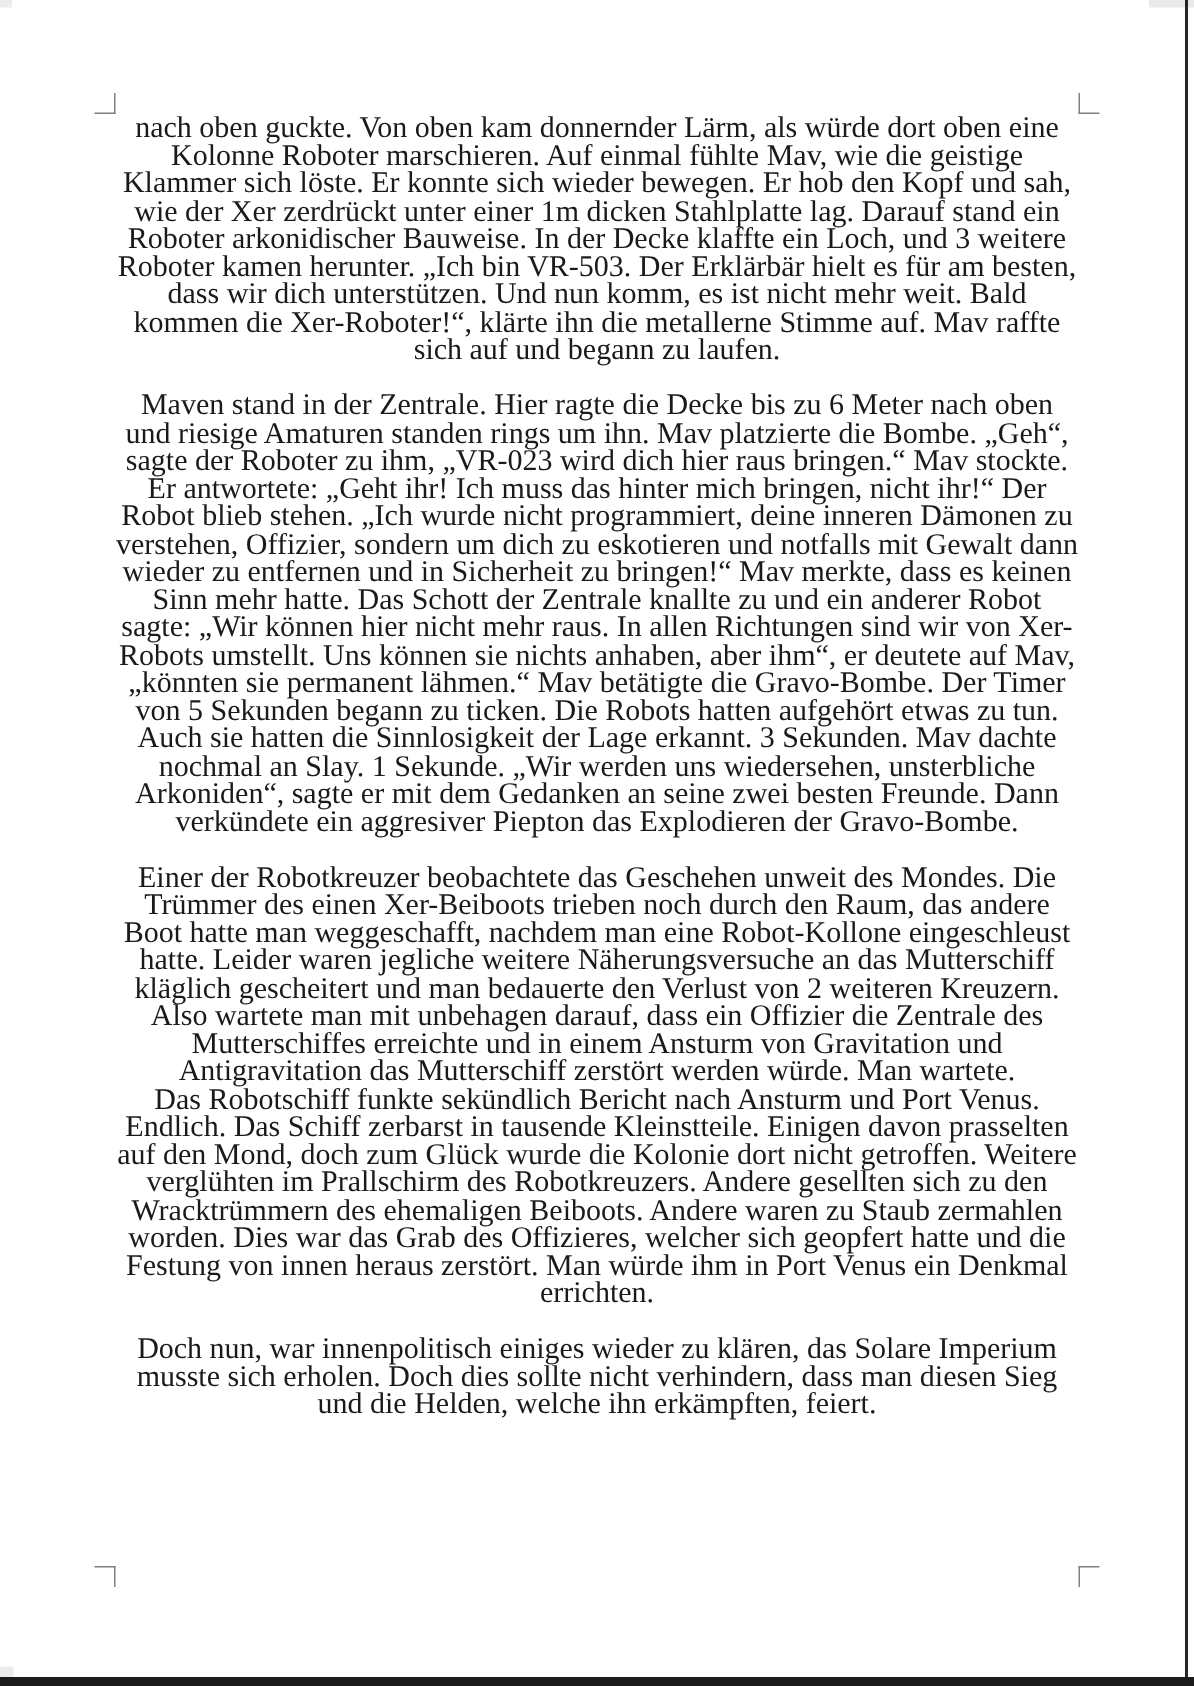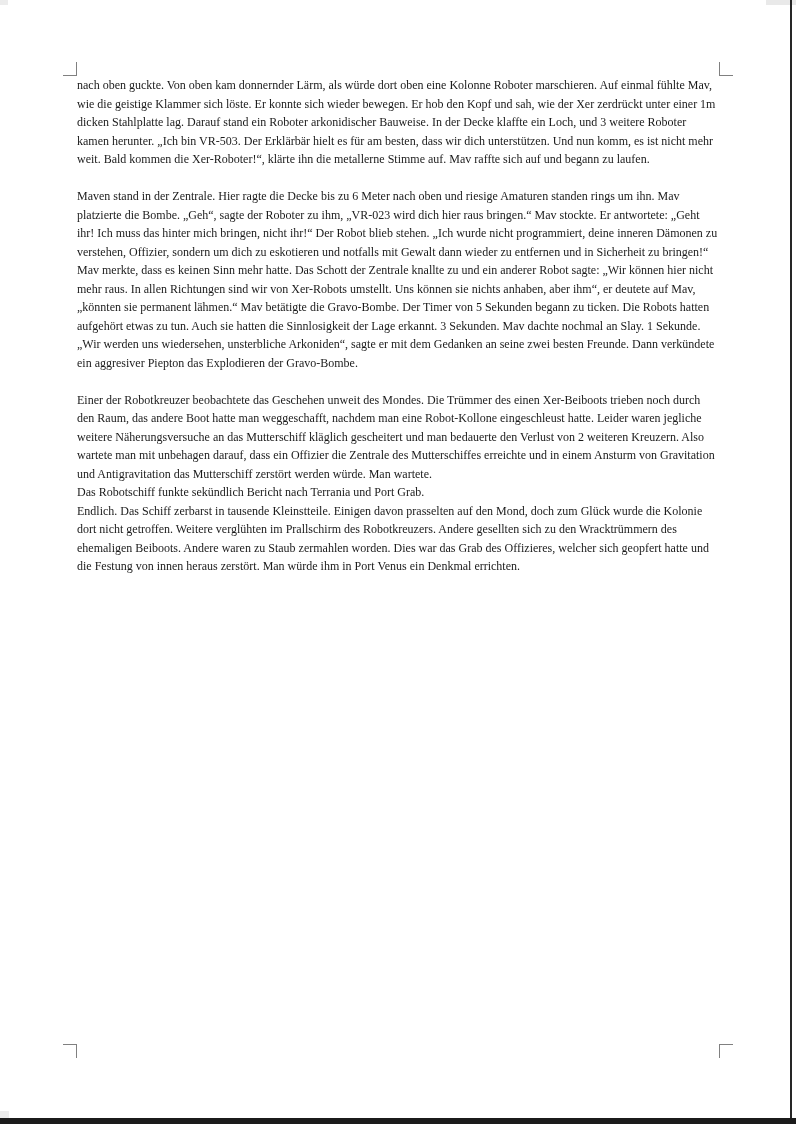--- a/index.html
+++ b/index.html
@@ -18,23 +18,23 @@
     position: absolute;
     inset: 0;
     background: #ffffff;
   }
   .text-area {
     position: absolute;
     left: 77px;
     top: 76px;
     width: 642px;
     color: #1a1a1a;
-    font-size: 12px;
+    font-size: 20px;
     line-height: 18.5px;
-    text-align: left;
+    text-align: center;
   }
   .text-area p {
     margin: 0;
     padding: 0;
     min-height: 18.5px;
     word-spacing: normal;
   }
   
   .mark {
     position: absolute;
@@ -80,23 +80,24 @@
   <span class="mark tr"></span>
   <span class="mark bl"></span>
   <span class="mark br"></span>
 
   <div class="text-area">
     <p>nach oben guckte. Von oben kam donnernder Lärm, als würde dort oben eine Kolonne Roboter marschieren. Auf einmal fühlte Mav, wie die geistige Klammer sich löste. Er konnte sich wieder bewegen. Er hob den Kopf und sah, wie der Xer zerdrückt unter einer 1m dicken Stahlplatte lag. Darauf stand ein Roboter arkonidischer Bauweise. In der Decke klaffte ein Loch, und 3 weitere Roboter kamen herunter. „Ich bin VR-503. Der Erklärbär hielt es für am besten, dass wir dich unterstützen. Und nun komm, es ist nicht mehr weit. Bald kommen die Xer-Roboter!“, klärte ihn die metallerne Stimme auf. Mav raffte sich auf und begann zu laufen.</p>
     <p></p>
     <p>Maven stand in der Zentrale. Hier ragte die Decke bis zu 6 Meter nach oben und riesige Amaturen standen rings um ihn. Mav platzierte die Bombe. „Geh“, sagte der Roboter zu ihm, „VR-023 wird dich hier raus bringen.“ Mav stockte. Er antwortete: „Geht ihr! Ich muss das hinter mich bringen, nicht ihr!“ Der Robot blieb stehen. „Ich wurde nicht programmiert, deine inneren Dämonen zu verstehen, Offizier, sondern um dich zu eskotieren und notfalls mit Gewalt dann wieder zu entfernen und in Sicherheit zu bringen!“ Mav merkte, dass es keinen Sinn mehr hatte. Das Schott der Zentrale knallte zu und ein anderer Robot sagte: „Wir können hier nicht mehr raus. In allen Richtungen sind wir von Xer-Robots umstellt. Uns können sie nichts anhaben, aber ihm“, er deutete auf Mav, „könnten sie permanent lähmen.“ Mav betätigte die Gravo-Bombe. Der Timer von 5 Sekunden begann zu ticken. Die Robots hatten aufgehört etwas zu tun. Auch sie hatten die Sinnlosigkeit der Lage erkannt. 3 Sekunden. Mav dachte nochmal an Slay. 1 Sekunde. „Wir werden uns wiedersehen, unsterbliche Arkoniden“, sagte er mit dem Gedanken an seine zwei besten Freunde. Dann verkündete ein aggresiver Piepton das Explodieren der Gravo-Bombe.</p>
     <p></p>
     <p>Einer der Robotkreuzer beobachtete das Geschehen unweit des Mondes. Die Trümmer des einen Xer-Beiboots trieben noch durch den Raum, das andere Boot hatte man weggeschafft, nachdem man eine Robot-Kollone eingeschleust hatte. Leider waren jegliche weitere Näherungsversuche an das Mutterschiff kläglich gescheitert und man bedauerte den Verlust von 2 weiteren Kreuzern. Also wartete man mit unbehagen darauf, dass ein Offizier die Zentrale des Mutterschiffes erreichte und in einem Ansturm von Gravitation und Antigravitation das Mutterschiff zerstört werden würde. Man wartete.</p>
-    <p>Das Robotschiff funkte sekündlich Bericht nach Terrania und Port Grab.</p>
+    <p>Das Robotschiff funkte sekündlich Bericht nach Ansturm und Port Venus.</p>
     <p>Endlich. Das Schiff zerbarst in tausende Kleinstteile. Einigen davon prasselten auf den Mond, doch zum Glück wurde die Kolonie dort nicht getroffen. Weitere verglühten im Prallschirm des Robotkreuzers. Andere gesellten sich zu den Wracktrümmern des ehemaligen Beiboots. Andere waren zu Staub zermahlen worden. Dies war das Grab des Offizieres, welcher sich geopfert hatte und die Festung von innen heraus zerstört. Man würde ihm in Port Venus ein Denkmal errichten.</p>
     <p></p>
+    <p>Doch nun, war innenpolitisch einiges wieder zu klären, das Solare Imperium musste sich erholen. Doch dies sollte nicht verhindern, dass man diesen Sieg und die Helden, welche ihn erkämpften, feiert.</p>
   </div>
 
   <span class="chip tl-chip"></span>
   <span class="chip tr-chip"></span>
   <span class="chip bl-chip"></span>
   <span class="right-edge"></span>
   <span class="bottom-bar"></span>
 
 </div>
 

